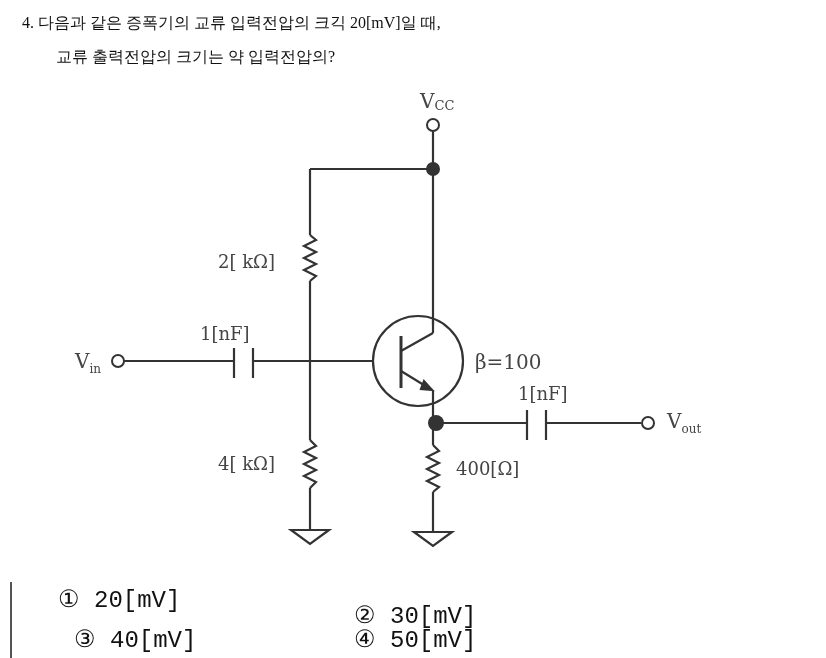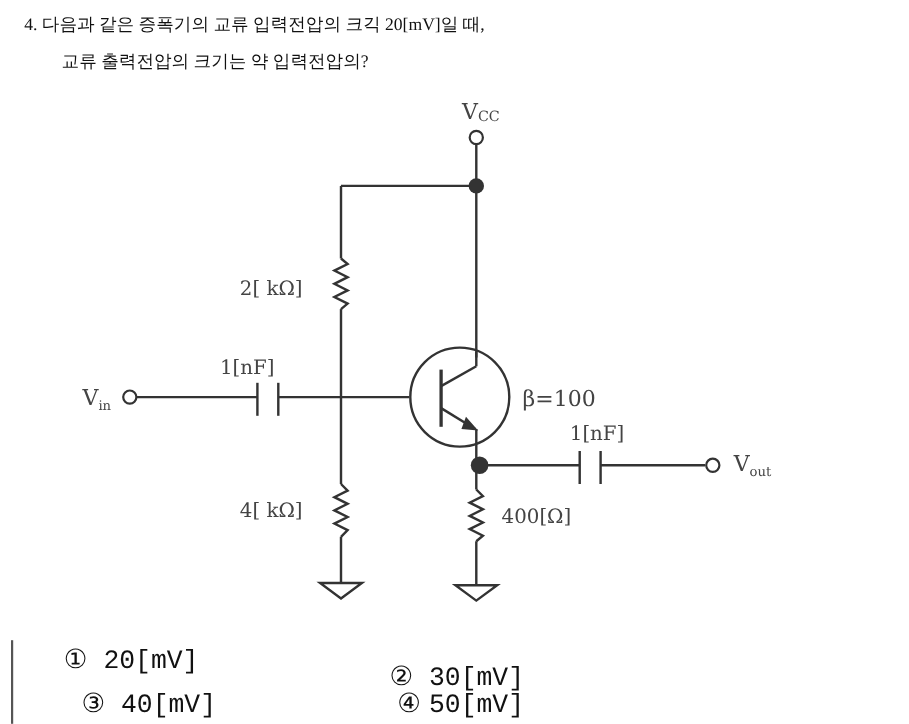--- a/index.html
+++ b/index.html
@@ -88,16 +88,16 @@
 <div class="choices">
   <div class="choice" style="left:0; top:0;">
     <span class="num">①</span><span>20[mV]</span>
   </div>
   <div class="choice" style="left:296px; top:16px;">
     <span class="num">②</span><span>30[mV]</span>
   </div>
   <div class="choice" style="left:16px; top:40px;">
     <span class="num">③</span><span>40[mV]</span>
   </div>
-  <div class="choice" style="left:296px; top:40px;text-align:center;">
+  <div class="choice" style="left:296px; top:40px;">
     <span class="num">④</span><span>50[mV]</span>
   </div>
 </div>
 
 </body></html>

